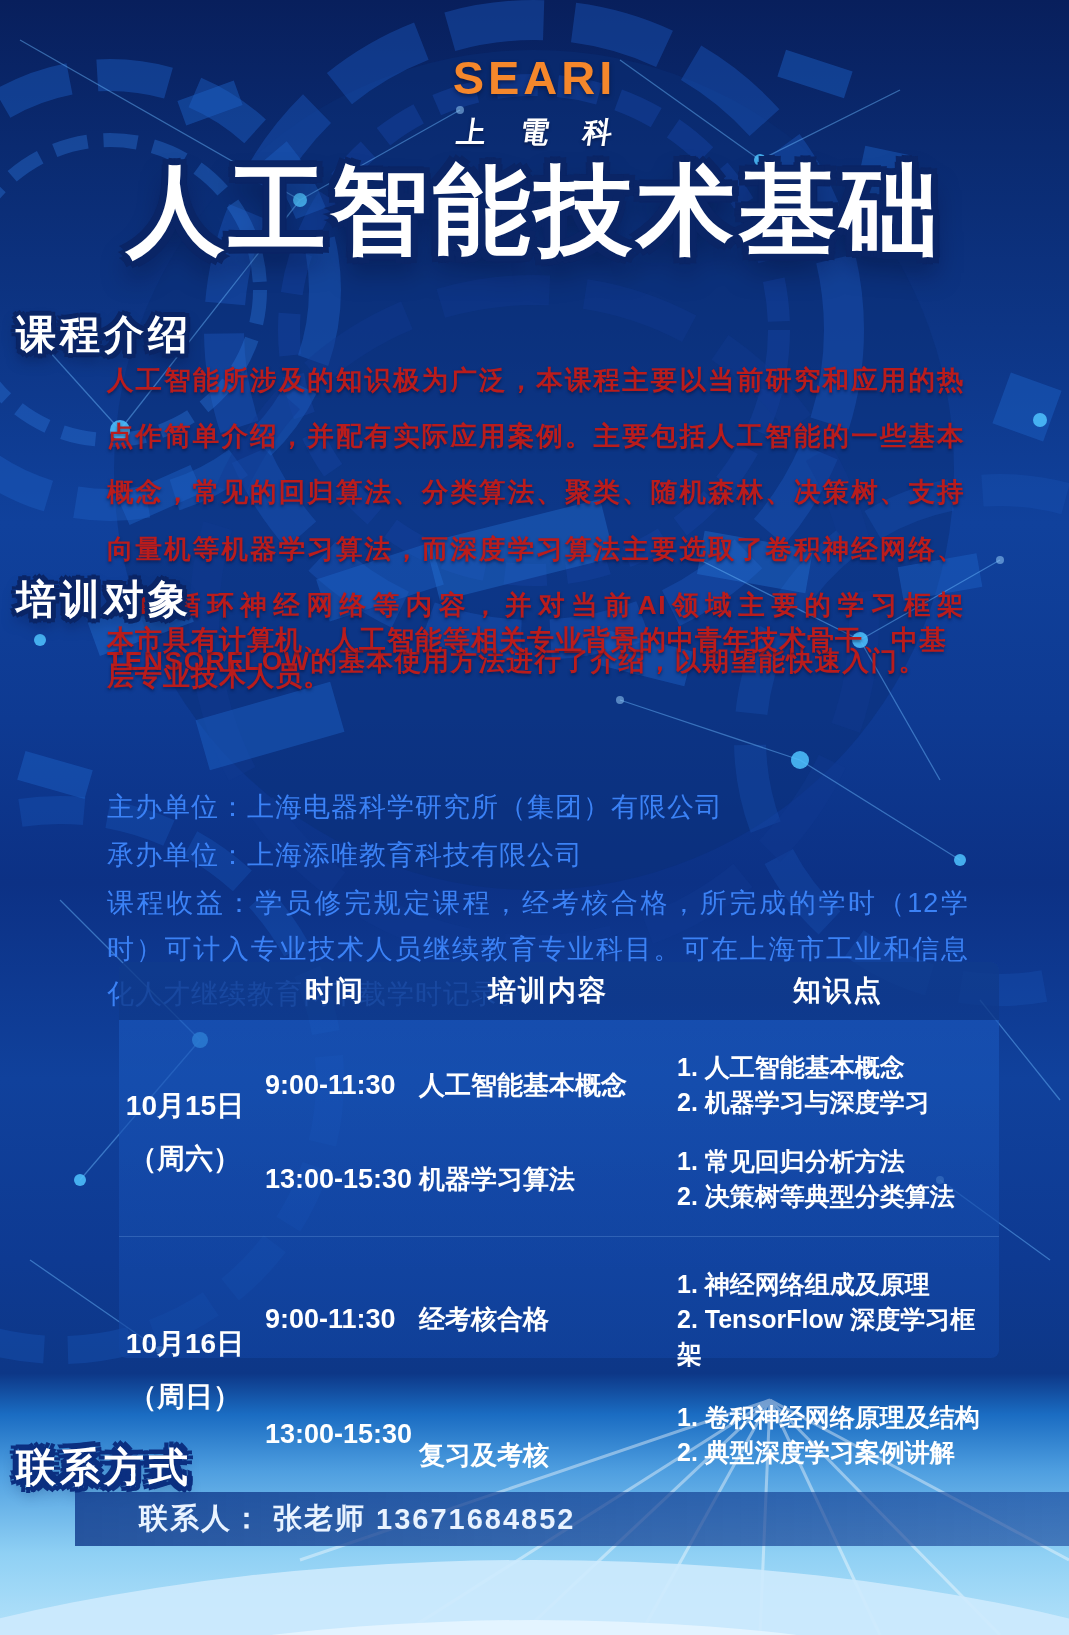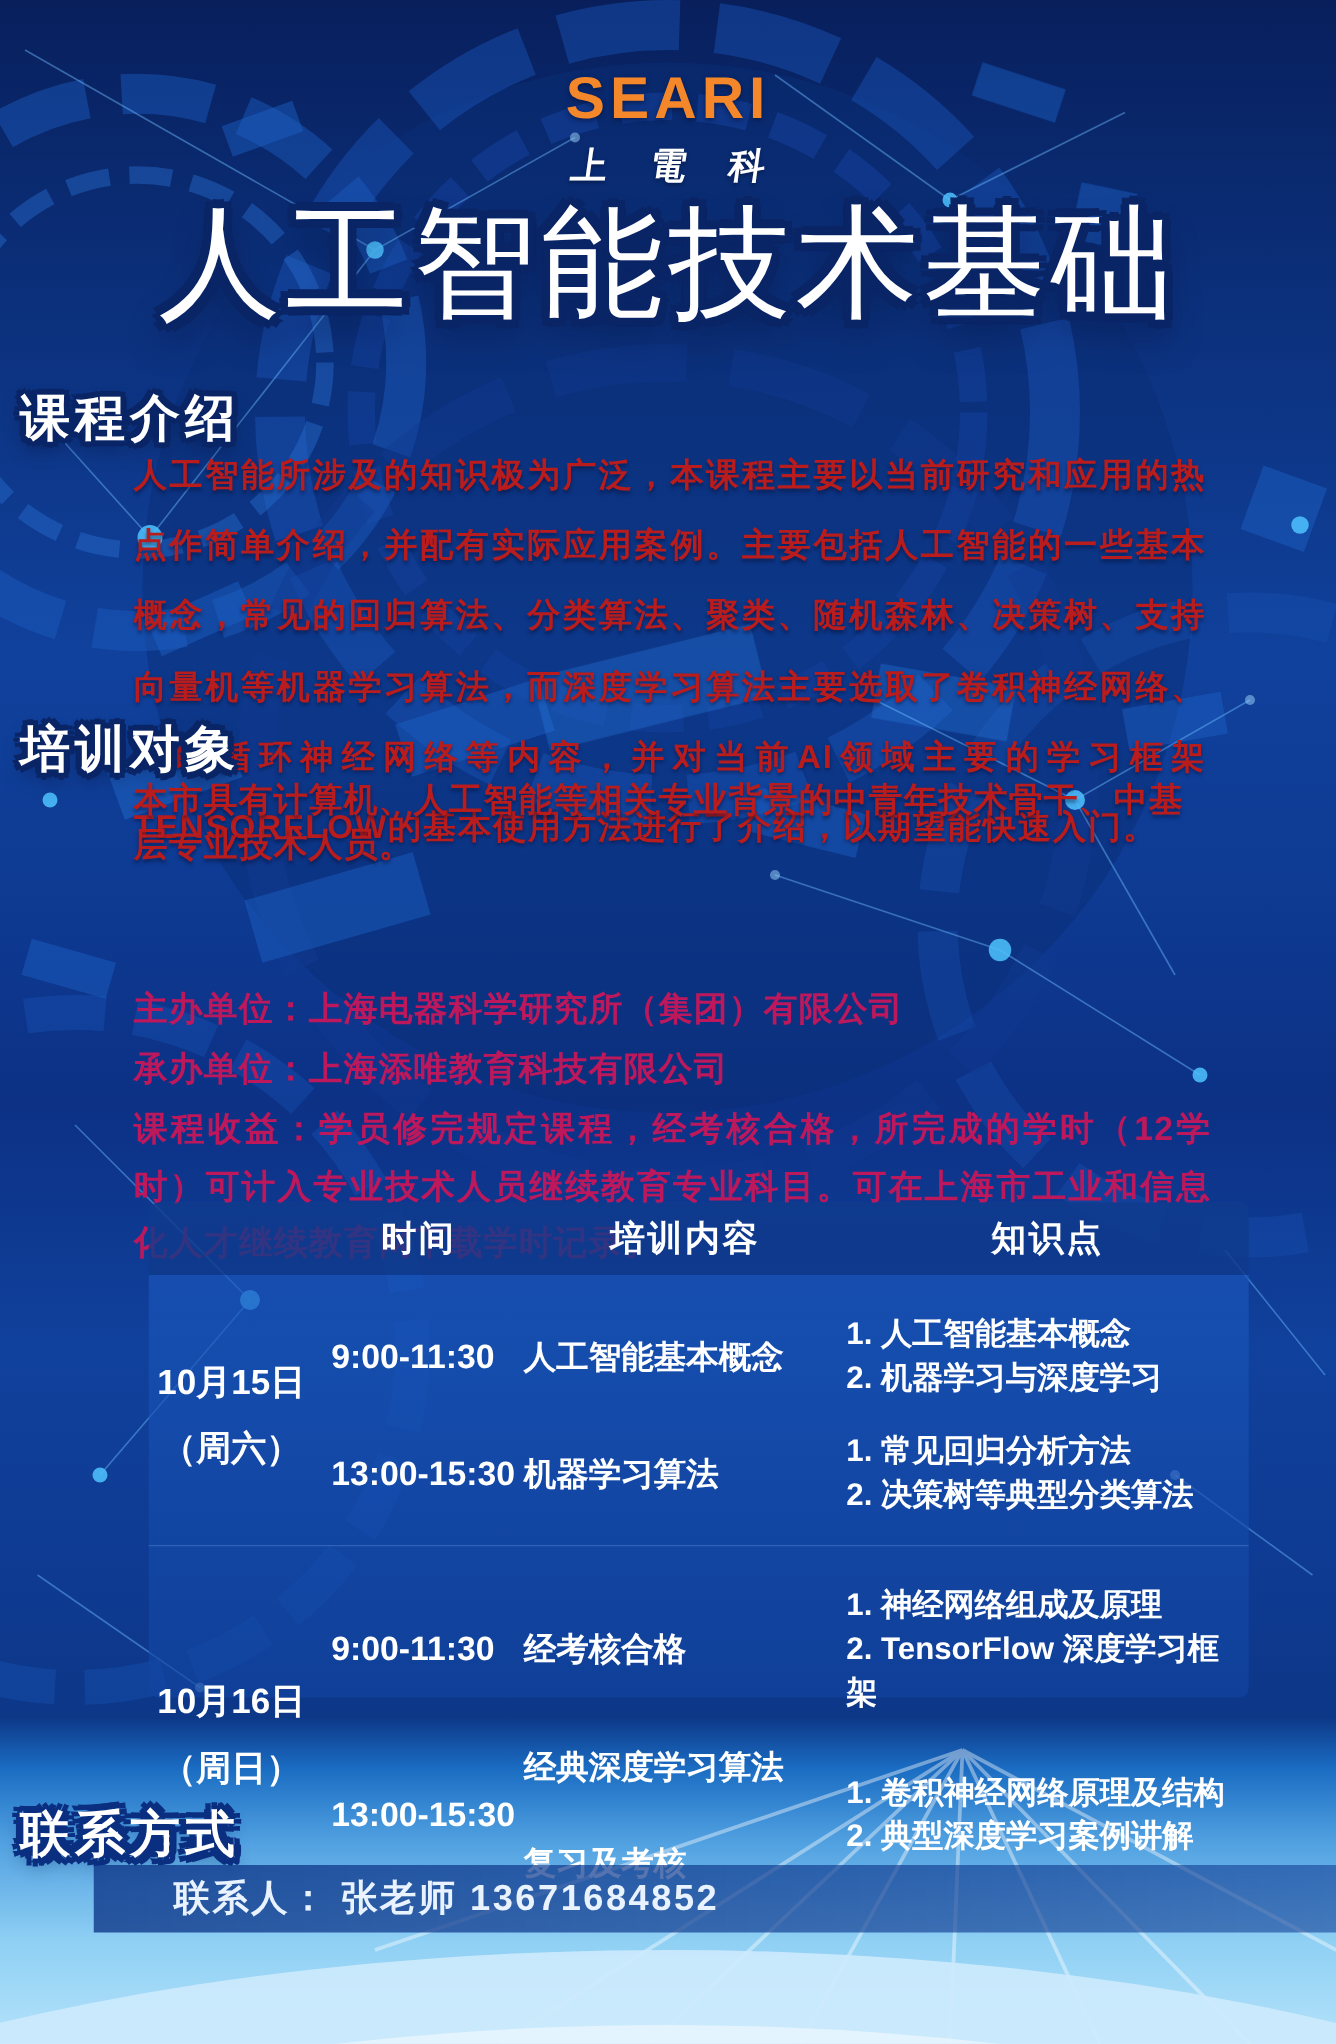--- a/index.html
+++ b/index.html
@@ -20,21 +20,21 @@
     text-shadow:0 2px 4px rgba(5,15,50,.6);
   }
   .logo-cn{
     margin-top:8px;font-size:29px;color:#ffffff;letter-spacing:34px;
     padding-left:34px;transform:skewX(-8deg);font-weight:bold;
     text-shadow:0 2px 3px rgba(5,15,50,.55);
   }
 
   .poster-title{
     position:absolute;top:146px;left:0;width:100%;text-align:center;
-    font-size:98px;font-weight:400;color:#ffffff;letter-spacing:4px;margin:0;
+    font-size:98px;font-weight:700;color:#ffffff;letter-spacing:4px;margin:0;
     text-shadow:
       -6px -6px 0 #0a2566,6px -6px 0 #0a2566,-6px 6px 0 #0a2566,6px 6px 0 #0a2566,
       -7px 0 0 #0a2566,7px 0 0 #0a2566,0 -7px 0 #0a2566,0 7px 0 #0a2566,
       0 16px 26px rgba(3,10,40,.55);
   }
 
   .sec-h{
     position:absolute;left:0;width:100%;text-align:left;margin:16px;
     font-size:40px;font-weight:900;color:#ffffff;letter-spacing:4px;
     text-shadow:
@@ -50,21 +50,21 @@
       -6px 0 0 #0b2f80,6px 0 0 #0b2f80,0 -6px 0 #0b2f80,0 6px 0 #0b2f80,
       0 8px 14px rgba(5,20,70,.45);}
 
   .body-text{
     position:absolute;left:107px;width:858px;color:#b91c1c;font-weight:bold;
     text-shadow:0 2px 3px rgba(4,14,50,.5);margin:0;
   }
   .intro-body{top:352px;font-size:26.5px;line-height:2.12;text-align:justify;letter-spacing:1.5px;}
   .audience-body{top:622px;font-size:27px;letter-spacing:1px;}
 
-  .org-block{position:absolute;left:107px;top:786px;width:862px;color:#be185d;font-weight:bold;}
+  .org-block{position:absolute;left:107px;top:786px;width:862px;color:#3b82f6;font-weight:normal;}
   .org-line{font-size:27px;line-height:1.62;letter-spacing:1px;margin:0 0 4px 0;}
   .benefit-line{text-align:justify;line-height:1.68;}
 
   .sched{
     position:absolute;left:119px;top:962px;width:880px;height:396px;
     background:linear-gradient(180deg,rgba(27,90,192,.66),rgba(18,68,160,.66));
     border-radius:8px;color:#fff;
   }
   .sched-head{
     display:grid;grid-template-columns:132px 168px 258px 1fr;height:58px;
@@ -234,21 +234,20 @@
         <span class="pt">（周日）</span>
       </div>
       <div class="cell-time">9:00-11:30</div>
       <div class="cell-content">经考核合格</div>
       <div class="cell-points">
         <span class="pt">1. 神经网络组成及原理</span>
         <span class="pt">2. TensorFlow 深度学习框架</span>
       </div>
       <div class="cell-time">13:00-15:30</div>
       <div class="cell-content">
-        <span class="pt">经典深度学习算法</span>
         <span class="pt content2">复习及考核</span>
       </div>
       <div class="cell-points">
         <span class="pt">1. 卷积神经网络原理及结构</span>
         <span class="pt">2. 典型深度学习案例讲解</span>
       </div>
     </div>
   </div>
 
   <h2 class="sec-h h-contact">联系方式</h2>

